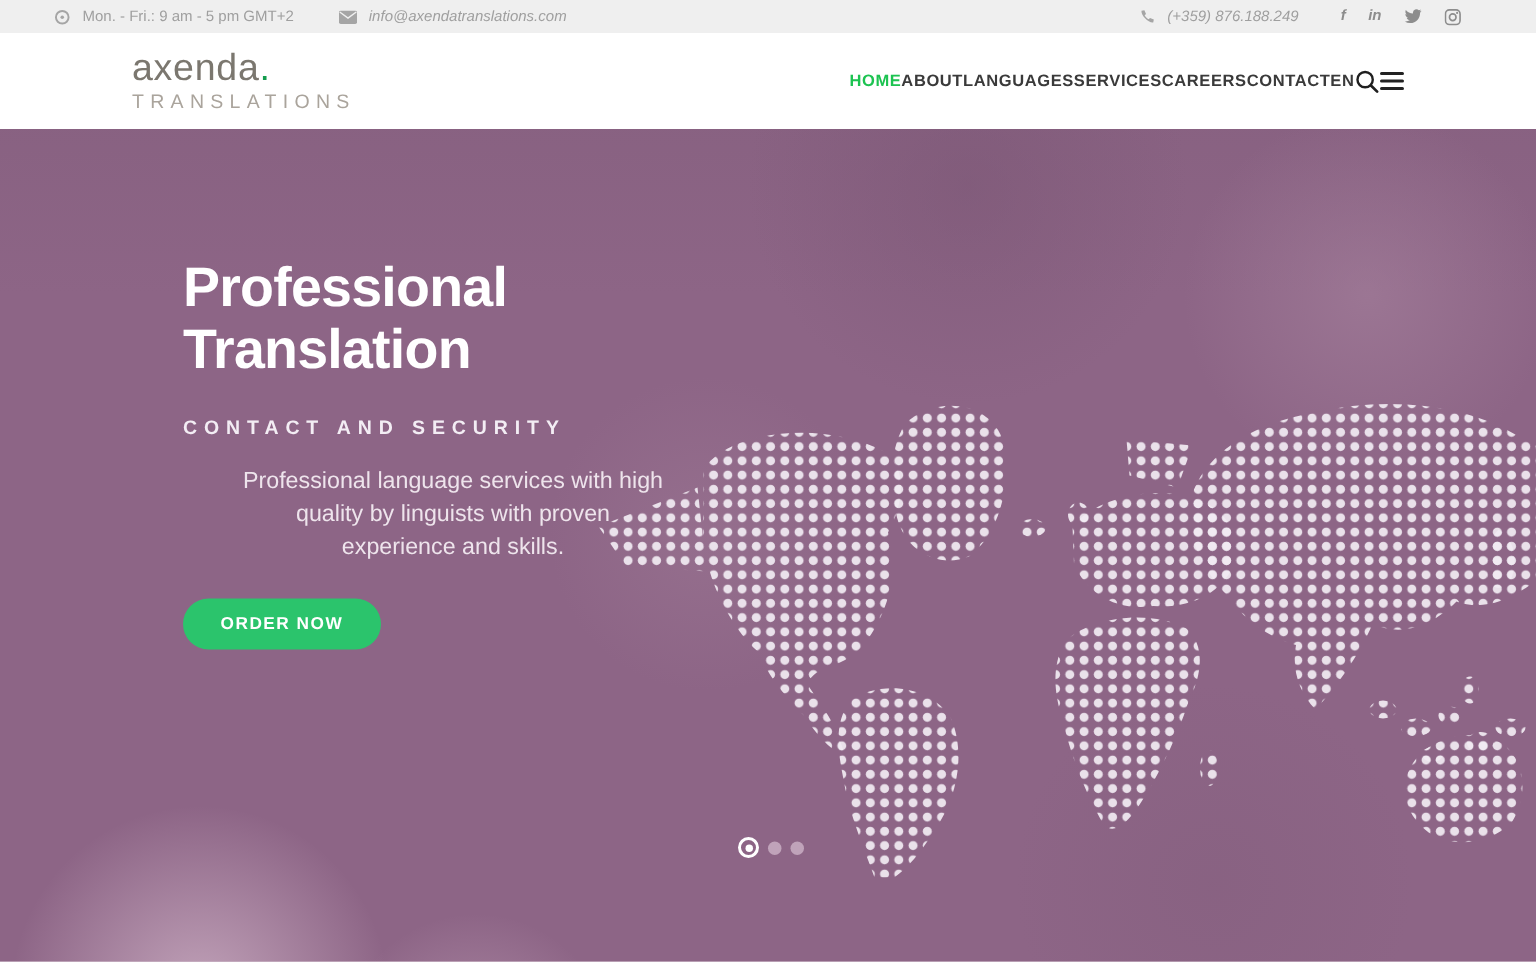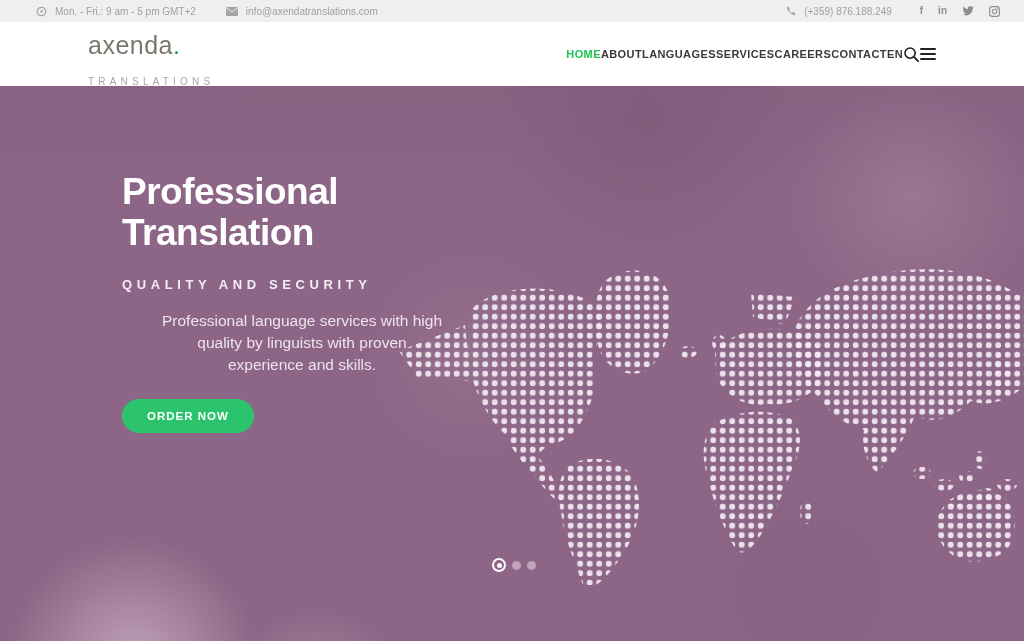--- a/index.html
+++ b/index.html
@@ -1,38 +1,38 @@
 <!DOCTYPE html>
 <html><head>
 <meta charset="utf-8">
 <style>
   * { margin:0; padding:0; box-sizing:border-box; }
   html,body { width:1024px; height:641px; background:#ffffff; overflow:hidden;
               font-family:"Liberation Sans", sans-serif; }
 
   
   .topbar { height:22px; background:#efefef; display:flex; align-items:center;
-            justify-content:space-between; padding:0 24px 0 36px; font-size:10px;
+            justify-content:space-between; padding:0 50px 0 36px; font-size:10px;
             color:#9f9f9f; }
   .topbar .grp { display:flex; align-items:center; gap:8px; }
   .topbar .left, .topbar .right { display:flex; align-items:center; }
   .topbar .left { gap:30px; }
   .topbar .right { gap:28px; }
-  .topbar a { color:#9f9f9f; text-decoration:none; }
+  .topbar a { color:#9f9f9f; text-decoration:none;font-style:italic; }
   .tb-icon { display:inline-flex; align-items:center; }
   .socials { display:flex; align-items:center; gap:15px; }
   .socials a { color:#8d8d8d; font-size:10px; font-weight:bold; text-decoration:none;
                display:inline-flex; align-items:center; line-height:1; }
 
   
   .header { height:64px; background:#ffffff; position:relative; }
   .logo { position:absolute; left:88px; top:11px; cursor:pointer; }
   .logo-line1 { font-size:25px; font-weight:normal; color:#7b776f; letter-spacing:0.5px; line-height:1; }
   .logo-dot { color:#149c4e; }
-  .logo-tag { font-size:10px; letter-spacing:4.2px; color:#aaa49c; margin-top:18px; }
+  .logo-tag { font-size:13px; letter-spacing:4.2px; color:#aaa49c; margin-top:2px; }
   .nav { position:absolute; right:88px; top:0; height:64px; display:flex;
          align-items:center; }
   .nav a { font-size:11px; font-weight:bold; letter-spacing:0.4px; color:#3a3a3a;
            text-decoration:none; }
   .nav a.active { color:#1dc351; }
   .nav-icon-btn { display:inline-flex; align-items:center; cursor:pointer; }
   .burger { display:flex; flex-direction:column; gap:3px; }
   .burger span { display:block; width:16px; height:2px; background:#222; border-radius:1px; }
 
   
@@ -181,21 +181,21 @@
       <ellipse cx="560" cy="248" rx="7" ry="5"></ellipse>
       <ellipse cx="585" cy="205" rx="6" ry="9"></ellipse>
       <ellipse cx="612" cy="230" rx="10" ry="6"></ellipse>
 
       <path d="M545,257 C556,236 587,229 607,241 C622,252 624,276 613,293 C598,309 569,311 555,298 C542,287 538,271 545,257 Z"></path>
     </g>
   </svg>
 
   <div class="hero-content">
     <h1 class="hero-title">Professional Translation</h1>
-    <div class="hero-sub">QUALITY AND SECURITY</div>
+    <div class="hero-sub">CONTACT AND SECURITY</div>
     <div class="hero-desc">
       <span>Professional language services with high</span><br>
       <span>quality by linguists with proven</span><br>
       <span>experience and skills.</span>
     </div>
     <button class="hero-cta">ORDER NOW</button>
   </div>
 
   <div class="carousel">
     <span class="dot active">

